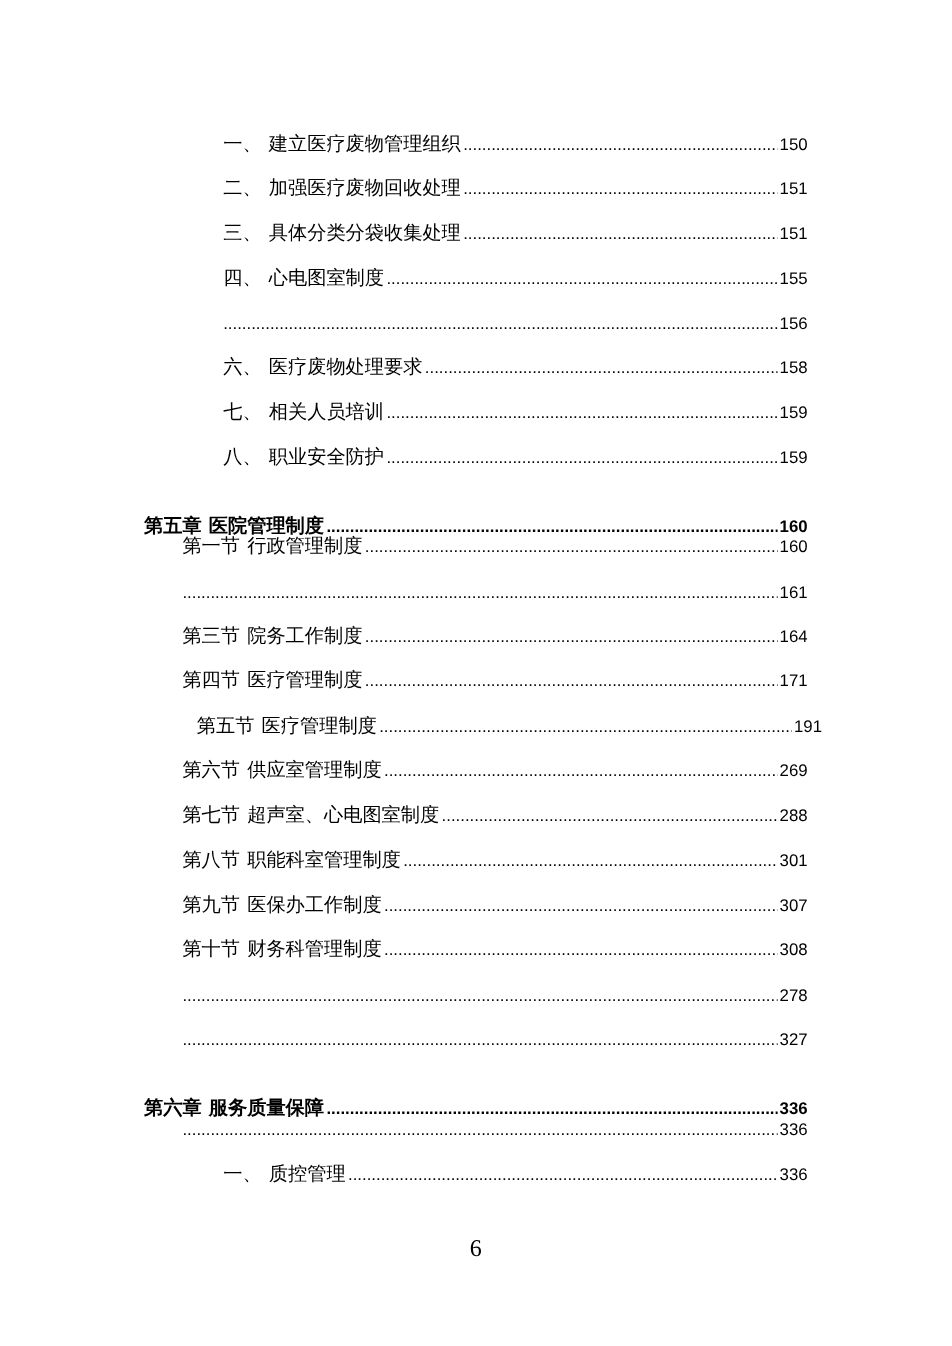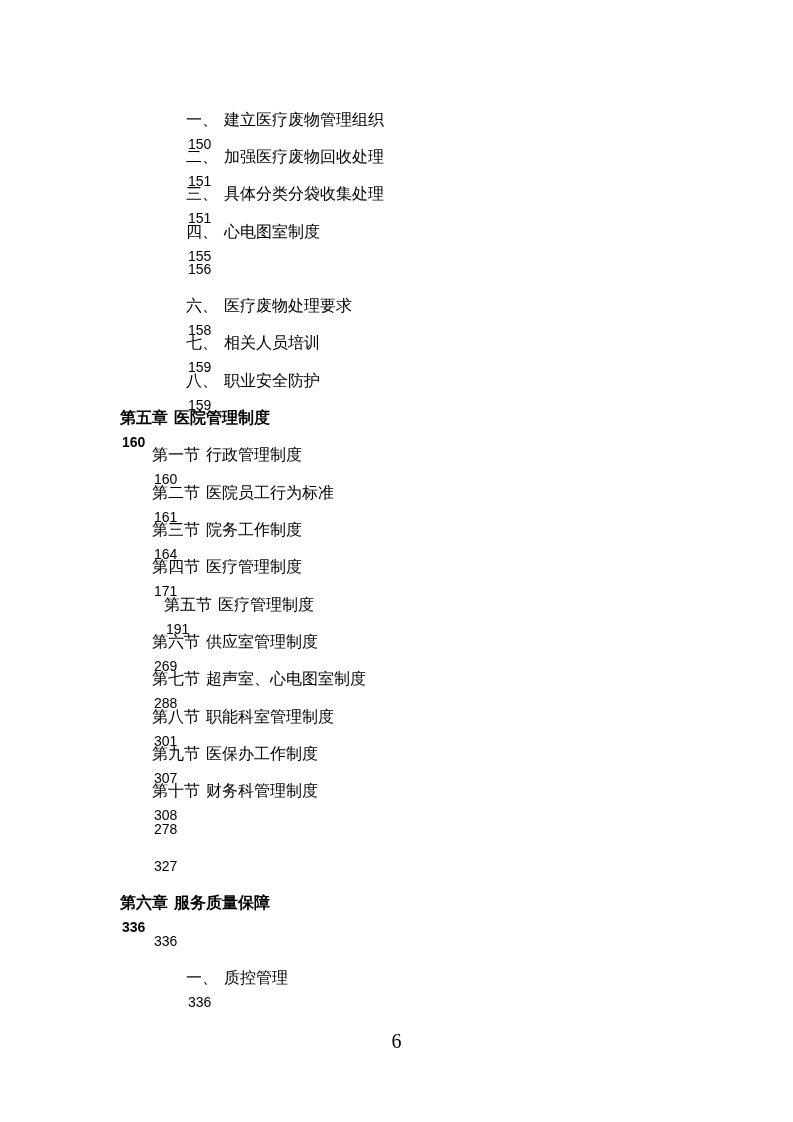--- a/index.html
+++ b/index.html
@@ -1,29 +1,29 @@
 <!DOCTYPE html>
 <html><head>
   <meta charset="utf-8">
   <style>
     html, body { margin: 0; padding: 0; background: #ffffff; }
     body { width: 793px; height: 1122px; position: relative; overflow: hidden;
            font-family: "DejaVu Serif", "Liberation Serif", serif; color: #000; }
     .toc { position: absolute; left: 0; top: 0; width: 793px; }
     .entry { position: absolute; display: flex; align-items: baseline;
-             height: 24px; line-height: 24px; font-size: 16px; white-space: nowrap; flex-direction: column; }
+             height: 24px; line-height: 24px; font-size: 16px; white-space: nowrap; }
     .entry .label { flex: 0 0 auto; padding-right: 2px; }
     .entry .label .num { margin-right: 6px; }
     .entry .dots { flex: 1 1 auto; overflow: hidden; color: #000;
                    font-family: "Liberation Sans", sans-serif; font-size: 14px;
                    letter-spacing: 0px; }
     .entry .dots::before { content: "....................................................................................................................................................................................................."; }
     .entry .page { flex: 0 0 auto; font-family: "Liberation Sans", sans-serif; font-size: 14px; padding-left: 2px; }
     .entry.chapter { font-weight: bold; }
-    .entry.chapter .label { font-family: "DejaVu Sans", sans-serif; font-size: 16px; }
+    .entry.chapter .label { font-family: "DejaVu Sans", sans-serif; font-size: 16px; margin-top: 20px; }
     .entry.chapter .page { font-weight: bold; }
     .page-number { position: absolute; top: 1030px; left: 0; width: 793px; text-align: center;
                    font-size: 20px; font-family: "Liberation Serif", serif; }
   </style>
 </head>
 <body>
 
 <div class="toc">
   <div class="entry" style="left:186px;top:108px;width:487px">
       <span class="label"><span class="num">一、</span><span>建立医疗废物管理组织</span></span>
@@ -68,21 +68,20 @@
       <span class="label"><span class="num">第五章</span><span>医院管理制度</span></span>
       <span class="dots"></span>
       <span class="page">160</span>
     </div>
   <div class="entry" style="left:152px;top:443px;width:521px">
       <span class="label"><span class="num">第一节</span><span>行政管理制度</span></span>
       <span class="dots"></span>
       <span class="page">160</span>
     </div>
   <div class="entry" style="left:152px;top:481px;width:521px">
-      <span class="label"><span class="num">第二节</span><span>医院员工行为标准</span></span>
       <span class="dots"></span>
       <span class="page">161</span>
     </div>
   <div class="entry" style="left:152px;top:518px;width:521px">
       <span class="label"><span class="num">第三节</span><span>院务工作制度</span></span>
       <span class="dots"></span>
       <span class="page">164</span>
     </div>
   <div class="entry" style="left:152px;top:555px;width:521px">
       <span class="label"><span class="num">第四节</span><span>医疗管理制度</span></span>

